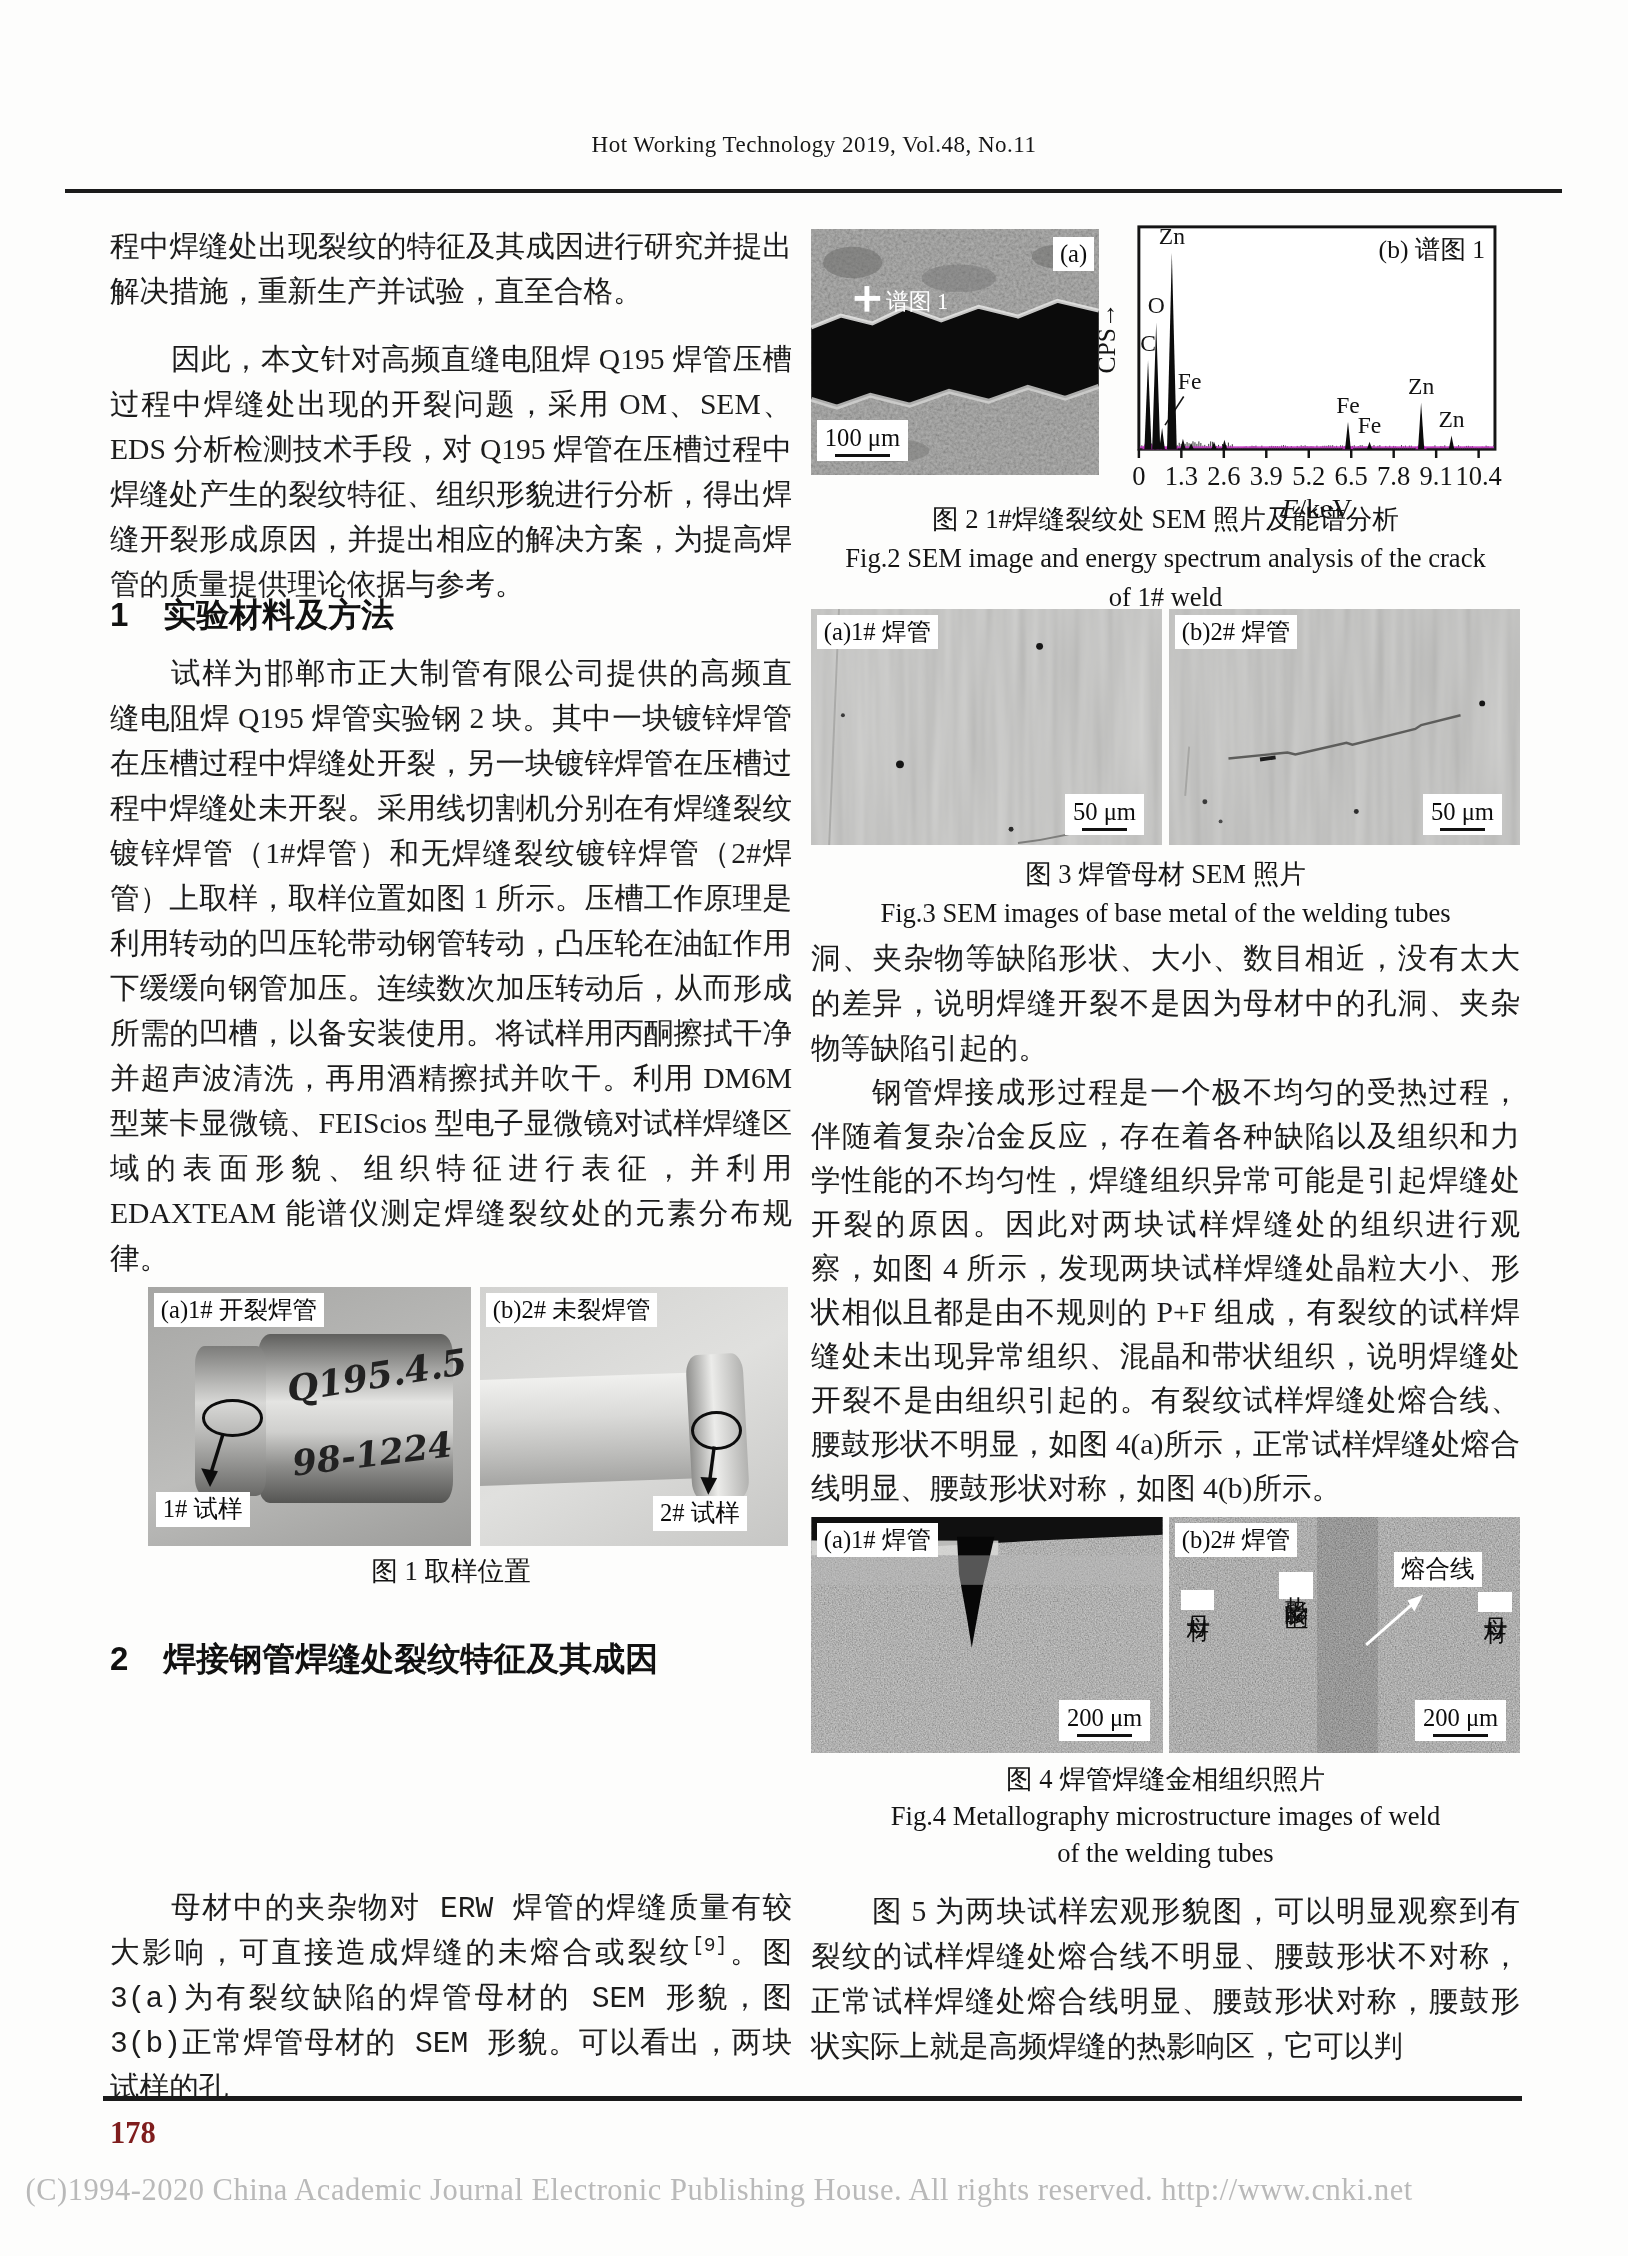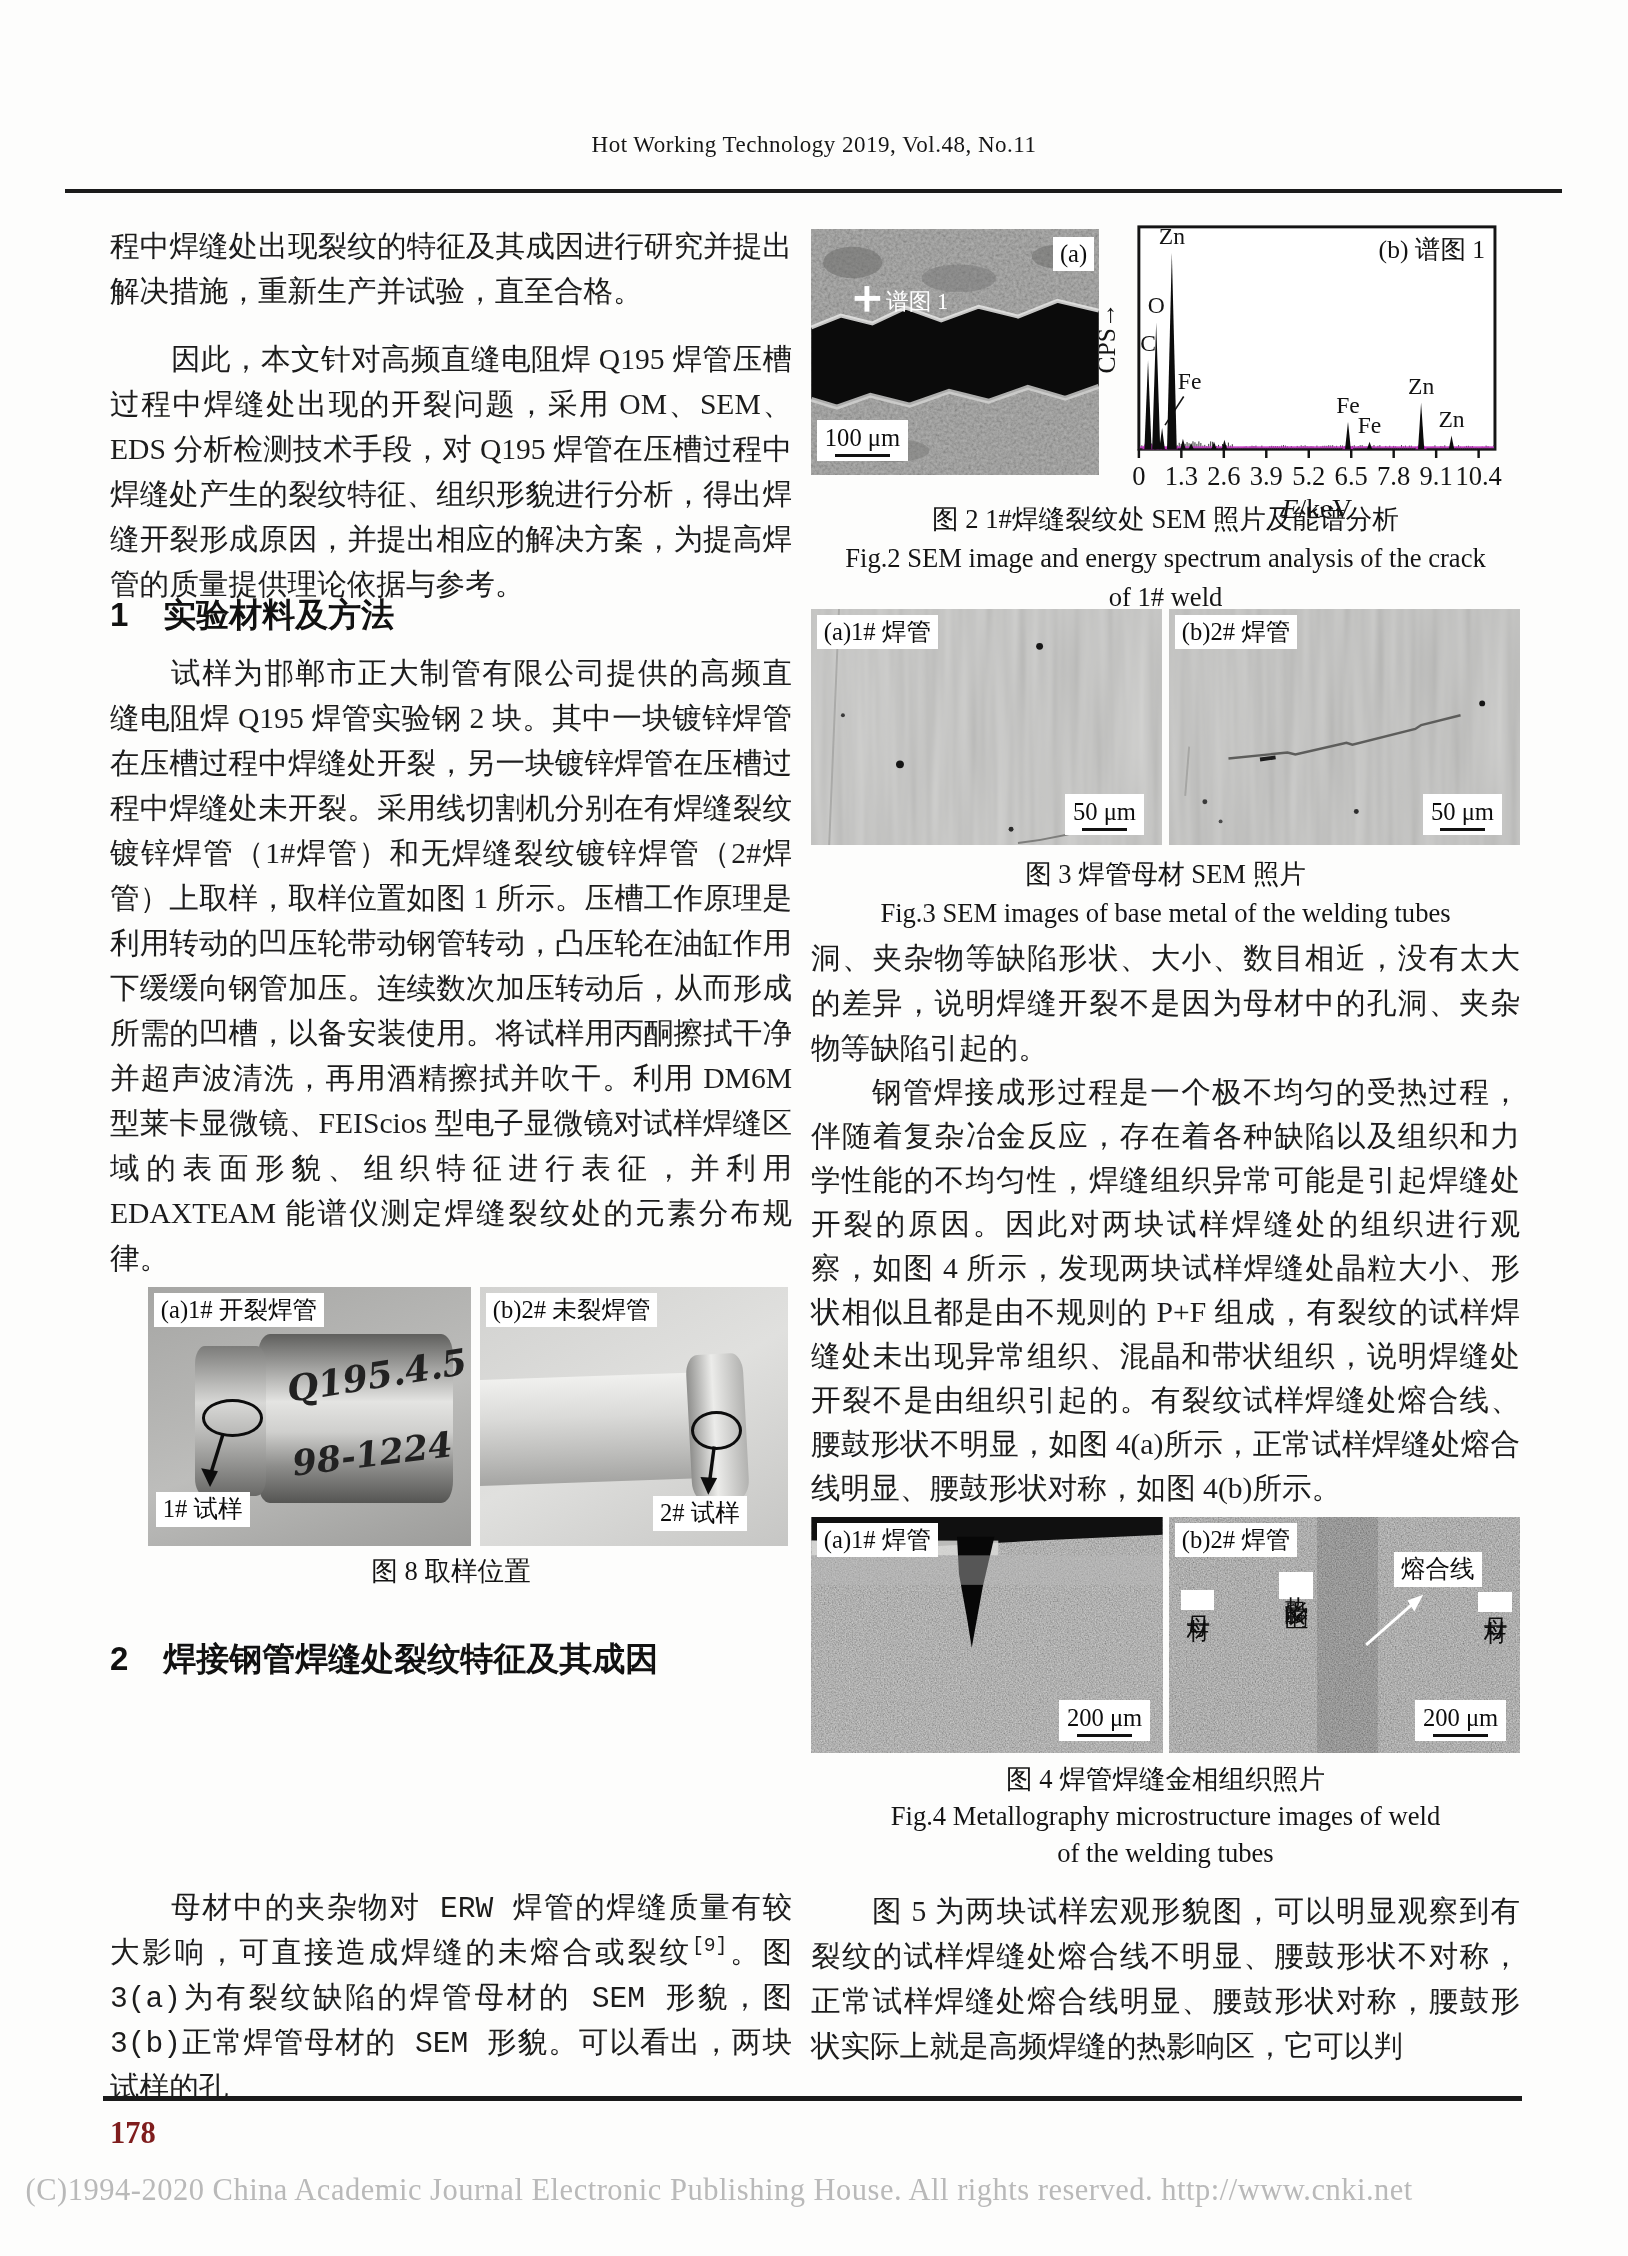--- a/index.html
+++ b/index.html
@@ -101,21 +101,21 @@
     <div class="ellipse-mark" style="left:211px;top:124px;width:45px;height:33px;"></div>
     <svg class="abs" style="left:0;top:0;" width="308" height="259" viewBox="0 0 313 263">
       <line x1="238" y1="162" x2="233" y2="200" stroke="#0d0d0d" stroke-width="3.5"></line>
       <polygon points="232,211 224,193 241,194" fill="#0d0d0d"></polygon>
     </svg>
     <div class="plabel" style="left:5.9px;top:5.9px;">(b)2# 未裂焊管</div>
     <div class="plabel" style="left:173px;top:209px;">2# 试样</div>
   </div>
 
   <div class="abs fig-caption" style="left:110px;top:1552px;width:682px;">
-    <div>图 8  取样位置</div>
+    <div>图 1  取样位置</div>
   </div>
 
   <div class="abs sec-heading" style="left:110px;top:1637px;width:682px;">
     <span class="sec-num">2</span><span>焊接钢管焊缝处裂纹特征及其成因</span>
   </div>
 
 
   <div class="abs body-text indent" style="left:110px;top:1887px;width:682px;font-family:Liberation Mono, monospace;"><span>母材中的夹杂物对 ERW 焊管的焊缝质量有较大影响，可直接造成焊缝的未熔合或裂纹</span><span class="sup">[9]</span><span>。图 3(a)为有裂纹缺陷的焊管母材的 SEM 形貌，图 3(b)正常焊管母材的 SEM 形貌。可以看出，两块试样的孔</span></div>
 
   <div class="fig" style="left:811px;top:229px;width:288px;height:246px;background:#8f8f8d;">

